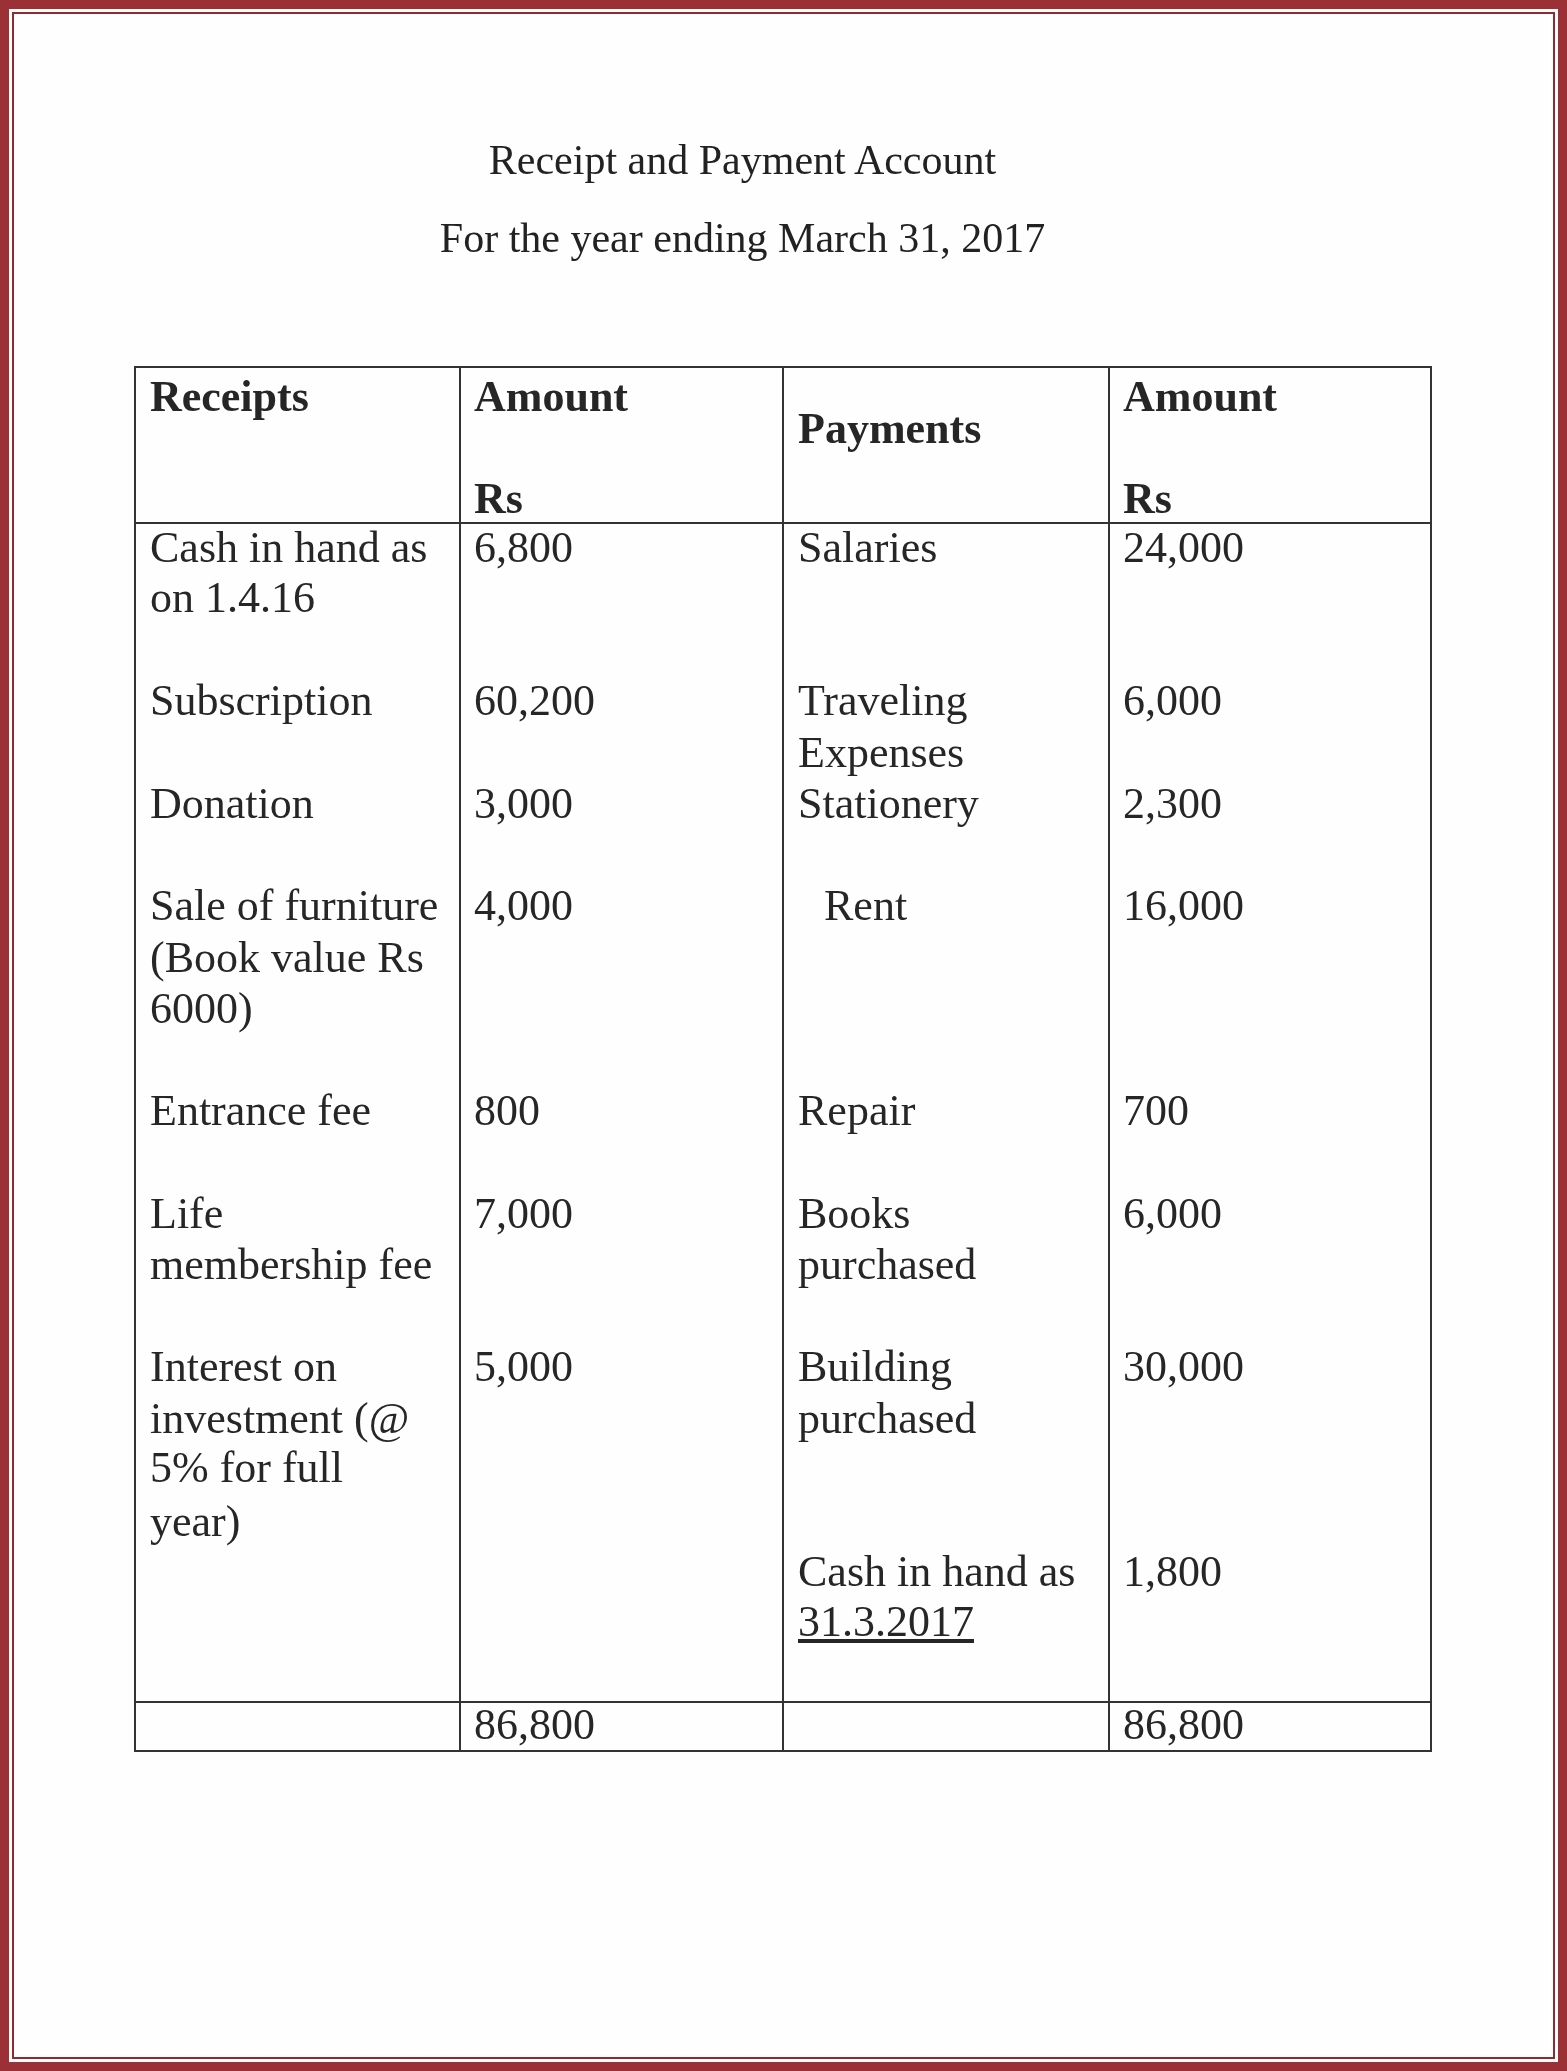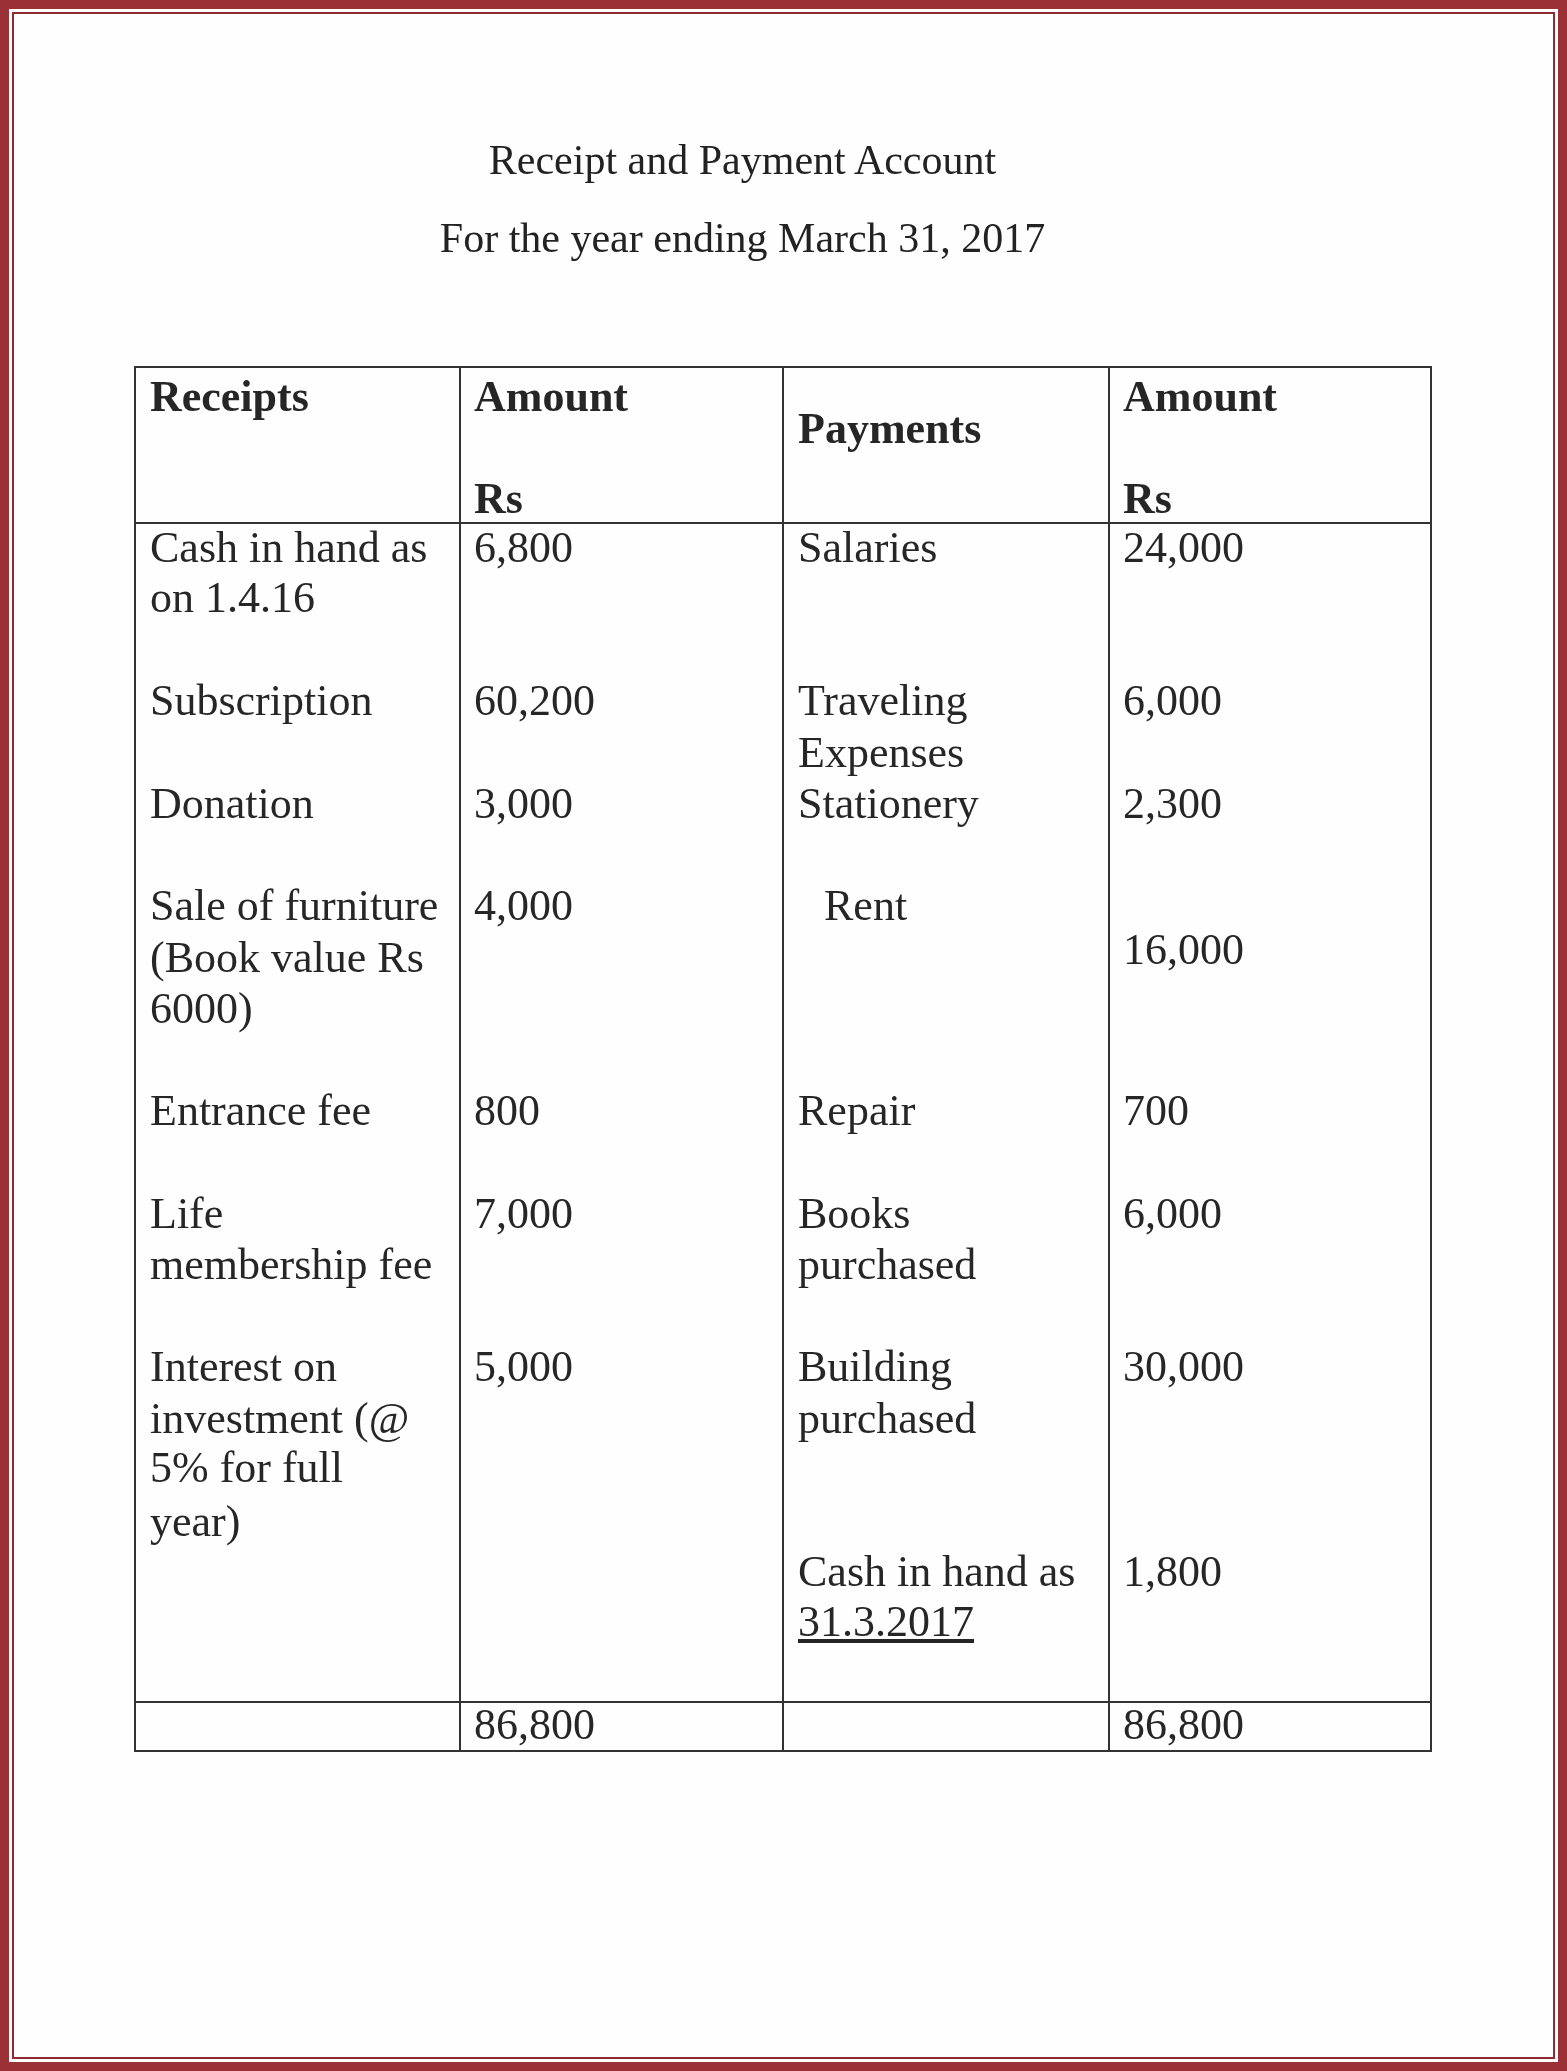--- a/index.html
+++ b/index.html
@@ -73,21 +73,21 @@
 <div class="txt" style="left:1123px; top:523px;">24,000</div>
 
 <div class="txt" style="left:798px; top:676px;">Traveling</div>
 <div class="txt" style="left:798px; top:728px;">Expenses</div>
 <div class="txt" style="left:1123px; top:676px;">6,000</div>
 
 <div class="txt" style="left:798px; top:779px;">Stationery</div>
 <div class="txt" style="left:1123px; top:779px;">2,300</div>
 
 <div class="txt" style="left:780px; top:881px;margin-left:44px;">Rent</div>
-<div class="txt" style="left:1123px; top:881px;margin-top:44px;">16,000</div>
+<div class="txt" style="left:1123px; top:881px;">16,000</div>
 
 <div class="txt" style="left:798px; top:1086px;">Repair</div>
 <div class="txt" style="left:1123px; top:1086px;">700</div>
 
 <div class="txt" style="left:798px; top:1189px;">Books</div>
 <div class="txt" style="left:798px; top:1240px;">purchased</div>
 <div class="txt" style="left:1123px; top:1189px;">6,000</div>
 
 <div class="txt" style="left:798px; top:1342px;">Building</div>
 <div class="txt" style="left:798px; top:1394px;">purchased</div>

